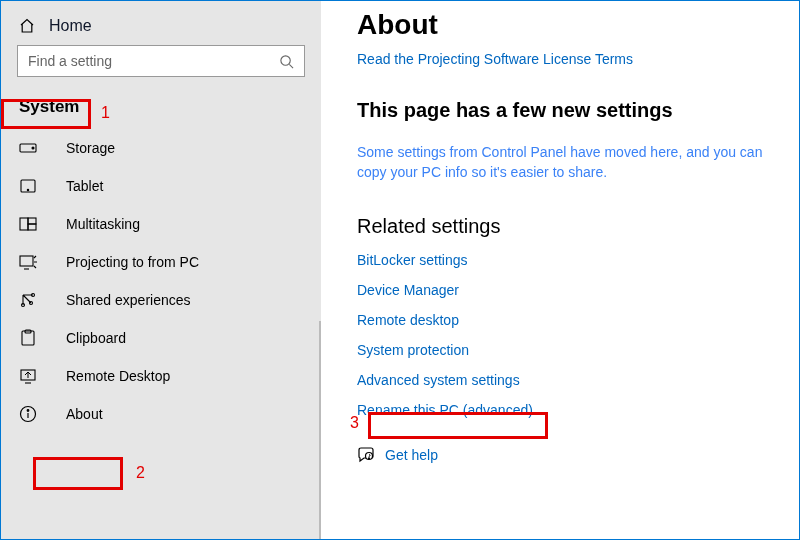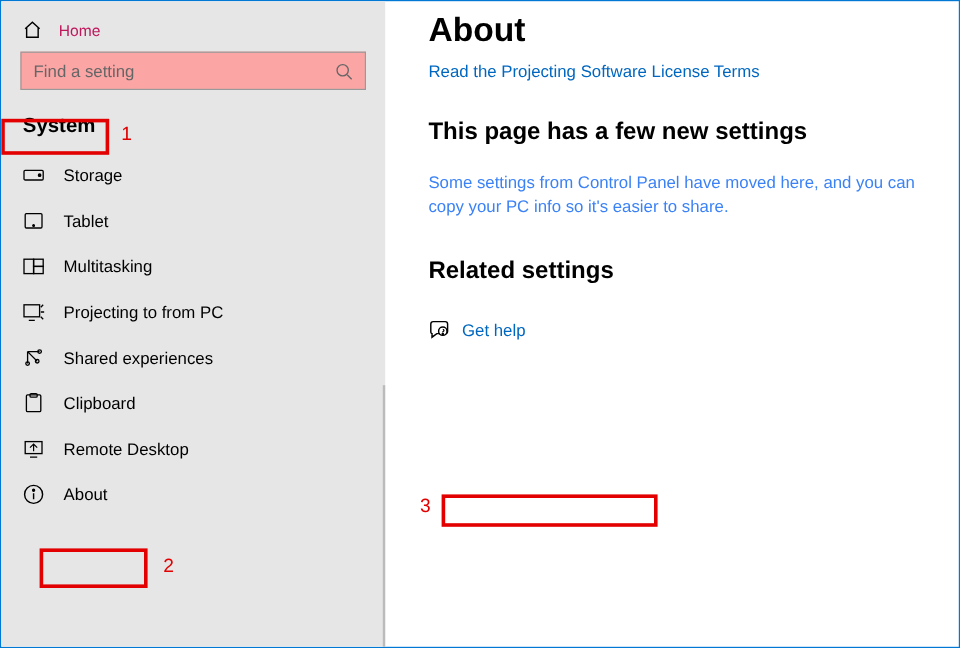--- a/index.html
+++ b/index.html
@@ -1,35 +1,35 @@
 <!DOCTYPE html>
 <html><head>
 <meta charset="utf-8">
 <style>
 * { margin: 0; padding: 0; box-sizing: border-box; font-family: "Segoe UI", -apple-system, sans-serif; }
 body { width: 800px; height: 540px; background: #fff; border: 1px solid #0078d4; overflow: hidden; position: relative; }
 .container { display: flex; height: 100%; }
 .sidebar { width: 320px; background: #e6e6e6; padding: 10px 0; display: flex; flex-direction: column; position: relative; }
 .home-row { display: flex; align-items: center; padding: 6px 20px 10px 18px; gap: 14px; }
-.home-row span.label { font-size: 13px; color: #be185d; }
+.home-row span.label { font-size: 16px; color: #0f172a; }
 .search-wrap { padding: 0 16px 12px 16px; }
-.search-box { width: 100%; height: 32px; background: #fca5a5; border: 1px solid #999; display: flex; align-items: center; padding: 0 10px; }
+.search-box { width: 100%; height: 32px; background: #ffffff; border: 1px solid #999; display: flex; align-items: center; padding: 0 10px; }
 .search-box input { flex: 1; border: none; outline: none; font-size: 14px; background: transparent; color: #666; }
 .search-box input::placeholder { color: #666; }
 .section-label { font-size: 17px; font-weight: 600; padding: 8px 18px 12px 18px; color: #000; }
 .nav-list { display: flex; flex-direction: column; overflow: hidden; }
-.nav-item { display: flex; align-items: center; gap: 16px; padding: 10px 18px; font-size: 14px; color: #000; cursor: default; }
+.nav-item { display: flex; align-items: center; gap: 29px; padding: 10px 18px; font-size: 14px; color: #000; cursor: default; }
 .nav-item .icon-slot { width: 18px; height: 18px; display: flex; align-items: center; justify-content: center; }
 .nav-item .label { flex: 1; }
 .main { flex: 1; padding: 8px 28px 0 36px; position: relative; overflow: hidden; }
 .page-title { font-size: 28px; font-weight: 600; margin-bottom: 10px; }
 .link { color: #0067c0; font-size: 14px; display: block; margin-bottom: 6px; cursor: default; }
 .section-heading { font-size: 20px; font-weight: 700; margin-top: 32px; margin-bottom: 20px; }
 .section-desc { font-size: 14px; color: #3b82f6; line-height: 1.45; }
-.related-heading { font-size: 20px; font-weight: 700; margin-top: 32px; margin-bottom: 14px; }
+.related-heading { font-size: 20px; font-weight: 400; margin-top: 32px; margin-bottom: 14px; }
 .related-links { display: flex; flex-direction: column; gap: 14px; }
 .related-links a { color: #0067c0; font-size: 14px; text-decoration: none; cursor: default; }
 .help-row { display: flex; align-items: center; gap: 10px; margin-top: 28px; }
 .help-row a { color: #0067c0; font-size: 14px; text-decoration: none; }
 svg { display: block; }
 
 
 .annot-box { position: absolute; border: 3px solid #e20000; pointer-events: none; z-index: 50; }
 .annot-num { position: absolute; color: #e20000; font-size: 16px; font-weight: 400; z-index: 51; pointer-events: none; }
 .box1 { left: 0px; top: 98px; width: 90px; height: 30px; }
@@ -153,20 +153,28 @@
   </div>
 
   <div class="main">
     <h1 class="page-title">About</h1>
     <a class="link">Read the Projecting Software License Terms</a>
 
     <h2 class="section-heading">This page has a few new settings</h2>
     <p class="section-desc">Some settings from Control Panel have moved here, and you can copy your PC info so it's easier to share.</p>
 
     <h2 class="related-heading">Related settings</h2>
+    <div class="related-links">
+      <a>BitLocker settings</a>
+      <a>Device Manager</a>
+      <a>Remote desktop</a>
+      <a>System protection</a>
+      <a>Advanced system settings</a>
+      <a>Rename this PC (advanced)</a>
+    </div>
 
     <div class="help-row">
       <span>
         <svg width="18" height="18" viewBox="0 0 18 18" fill="none" stroke="#000" stroke-width="1.2">
           <path d="M2 4 Q2 2 4 2 H14 Q16 2 16 4 V10 Q16 12 14 12 H7 L3 15 V12 Q2 12 2 10 Z"></path>
           <circle cx="12" cy="10" r="3.5" fill="#fff"></circle>
             <path d="M12 8.5 Q13 8.5 13 9.5 Q13 10 12 10.5 V11" stroke-width="1"></path>
             <circle cx="12" cy="12.3" r="0.5" fill="#000"></circle>
         </svg>
       </span>

